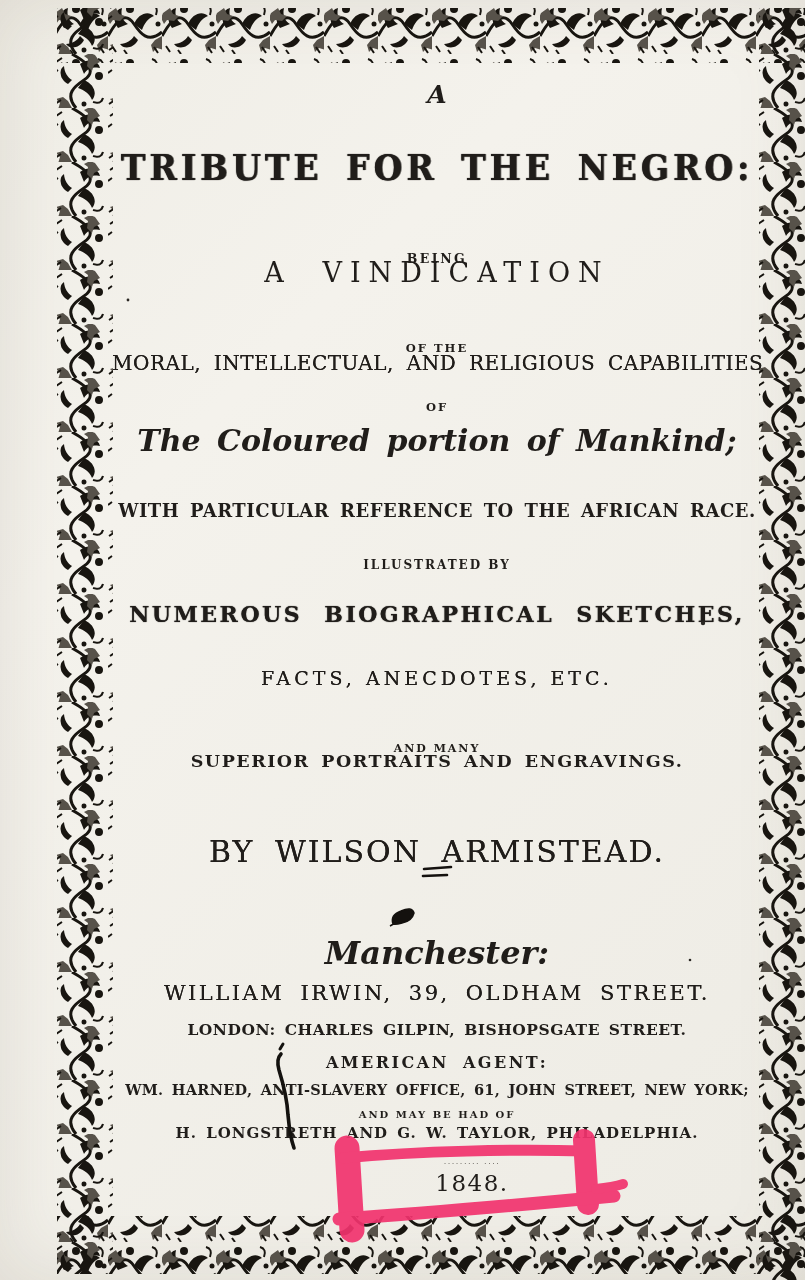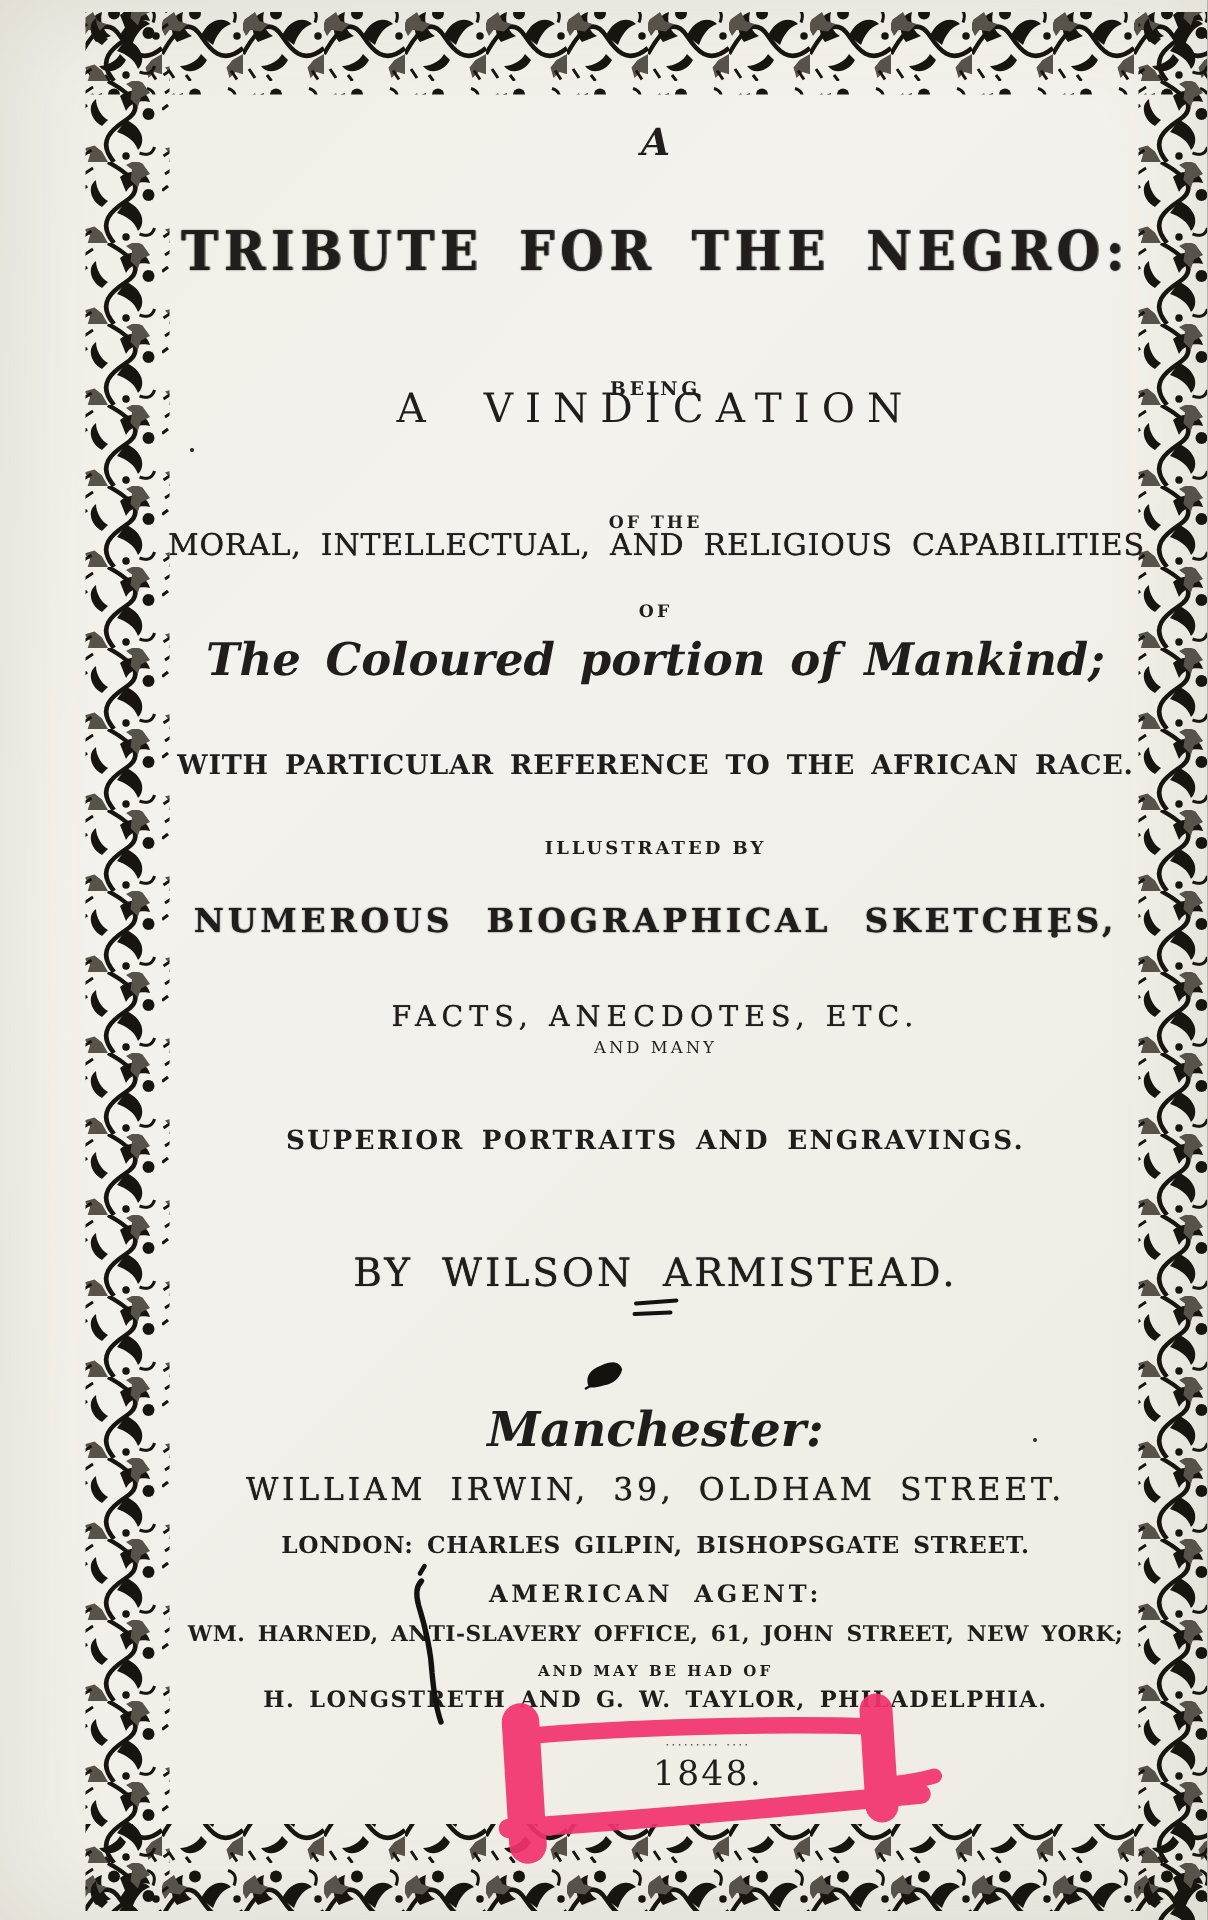--- a/index.html
+++ b/index.html
@@ -21,23 +21,23 @@
   .l-vindication{ top:257px; font-size:27px; font-weight:normal; letter-spacing:8px; word-spacing:14px; }
   .l-ofthe      { top:325px; font-size:11.5px; font-weight:bold; letter-spacing:2px;margin-top:16px; }
   .l-capab      { top:351px; font-size:20px; letter-spacing:.5px; word-spacing:6px; text-shadow:0 0 .5px #201d1a; }
   .l-of         { top:400px; font-size:11.5px; font-weight:bold; letter-spacing:2px; }
   .l-mankind    { top:423px; font-size:30px; font-weight:bold; font-style:italic; word-spacing:6px; }
   .l-reference  { top:500px; font-size:18px; font-weight:bold; letter-spacing:.5px; word-spacing:4px; }
   .l-illust     { top:558px; font-size:12px; font-weight:bold; letter-spacing:2px; }
   .l-sketches   { top:601px; font-size:22px; font-weight:bold; letter-spacing:2.5px; word-spacing:12px;
                   text-shadow:0 0 1px #1c1916;text-align:center; }
   .l-facts      { top:667px; font-size:19px; letter-spacing:4px; text-shadow:0 0 .5px #201d1a; }
-  .l-andmany    { top:692px; font-size:11px; font-weight:normal; letter-spacing:2px; }
+  .l-andmany    { top:742px; font-size:11px; font-weight:bold; letter-spacing:2px; }
   .l-portraits  { top:751px; font-size:17.5px; font-weight:bold; letter-spacing:1.5px; word-spacing:4px; }
-  .l-author     { top:834px; font-size:26px; letter-spacing:2px; word-spacing:9px; text-shadow:0 0 .6px #201d1a; }
+  .l-author     { top:834px; font-size:30px; letter-spacing:2px; word-spacing:9px; text-shadow:0 0 .6px #201d1a; }
   .l-city       { top:934px; font-size:32px; font-weight:bold; font-style:italic; }
   .l-publisher  { top:981px; font-size:21px; letter-spacing:2.5px; word-spacing:7px; text-shadow:0 0 .6px #201d1a; }
   .l-london     { top:1020px; font-size:15.5px; font-weight:bold; letter-spacing:.5px; word-spacing:3px; }
   .l-agent      { top:1053px; font-size:16px; font-weight:bold; letter-spacing:2.5px; word-spacing:6px; }
   .l-harned     { top:1081px; font-size:14.5px; font-weight:bold; letter-spacing:.3px; word-spacing:3px; }
   .l-hadof      { top:1109px; font-size:10px; font-weight:bold; letter-spacing:2px; }
   .l-phila      { top:1124px; font-size:15px; font-weight:bold; letter-spacing:1px; word-spacing:3px; }
   .l-stamp      { top:1159px; left:147px; font-size:8px; letter-spacing:1.5px; color:#44403a; }
   .l-year       { top:1170px; left:147px; font-size:23px; letter-spacing:1.5px; }
 </style>

